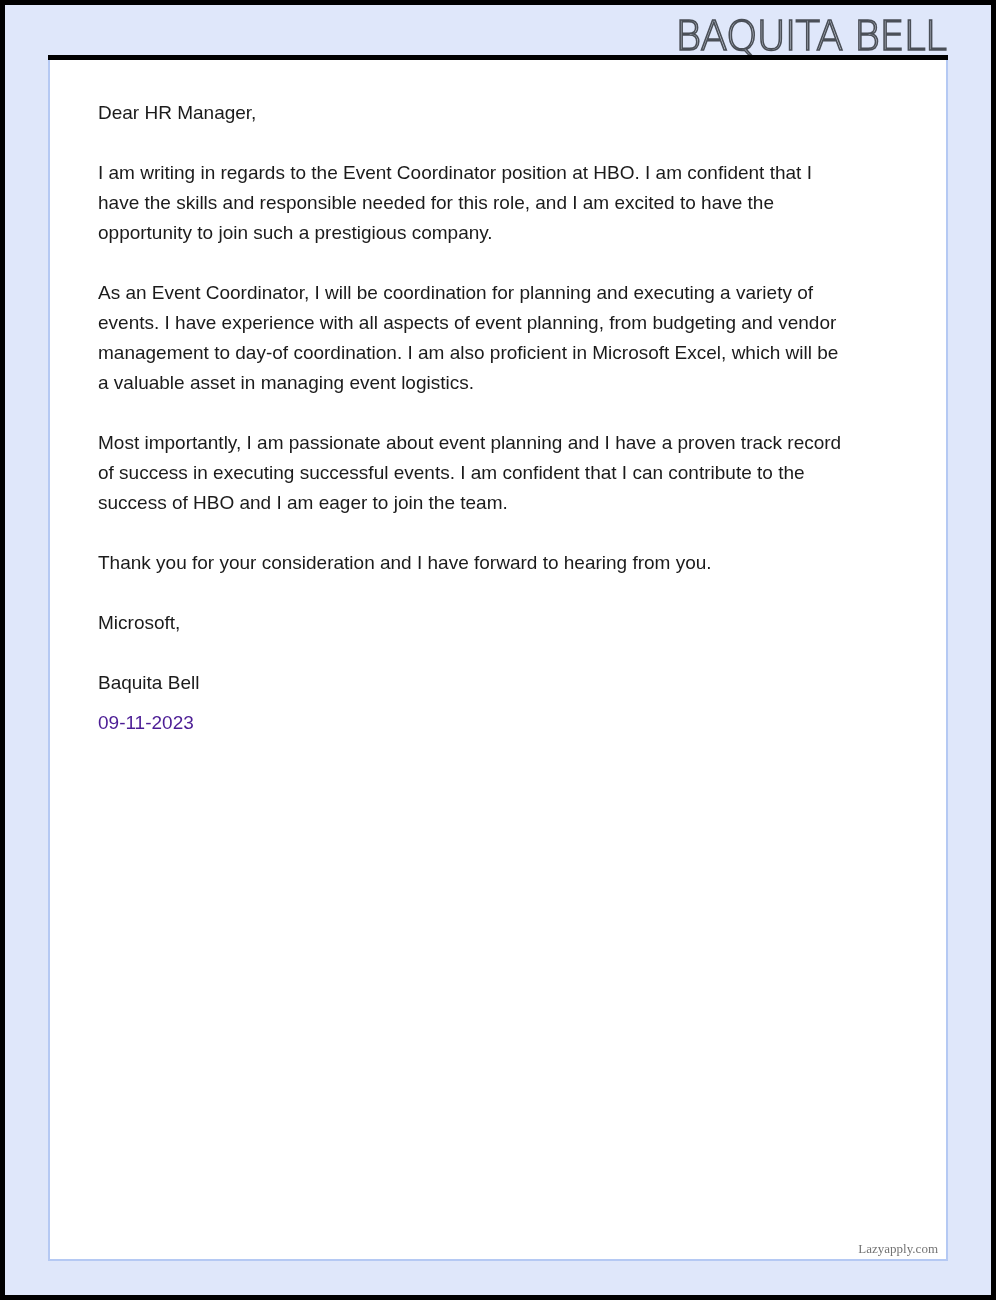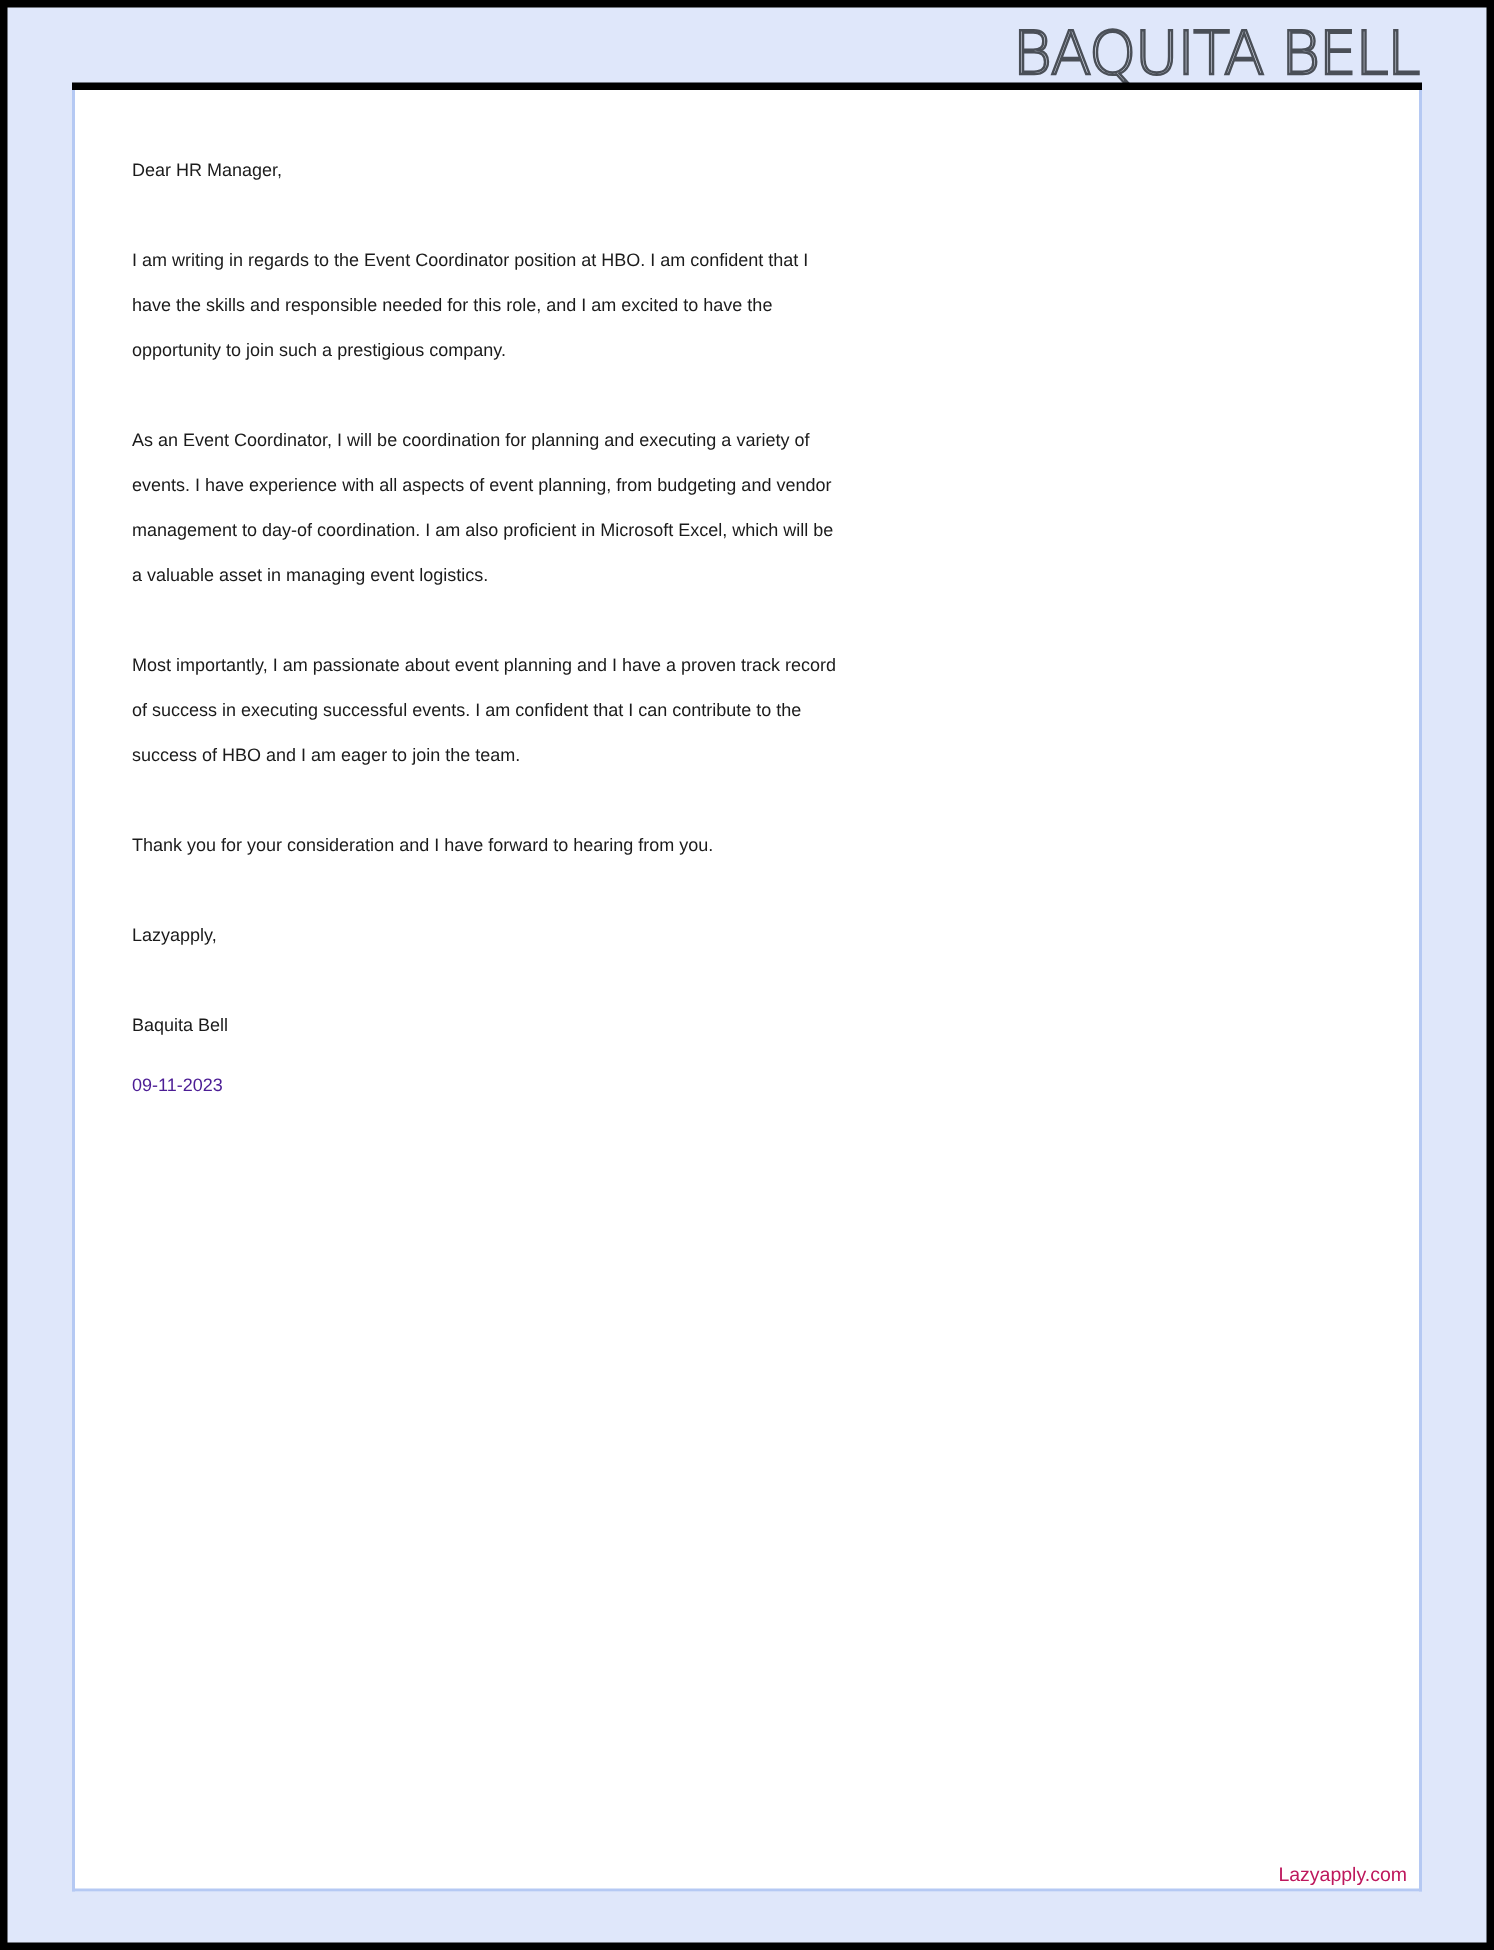--- a/index.html
+++ b/index.html
@@ -49,36 +49,37 @@
       top: 60px;
       width: 896px;
       height: 1199px;
       background: #ffffff;
       border-left: 2px solid #b5c9f3;
       border-right: 2px solid #b5c9f3;
       border-bottom: 2px solid #b5c9f3;
     }
     .line {
       position: absolute;
-      left: 38px;
-      font-size: 12px;
+      left: 48px;
+      font-size: 19px;
       line-height: 24px;
       color: #1b1b1b;
       white-space: nowrap;
     }
     .date {
       color: #4c1d95;
     }
     .footer-brand {
       position: absolute;
       right: 8px;
       bottom: 2px;
       font-size: 13px;
-      color: #be185d;
+      color: #737373;
       white-space: nowrap;
+      font-family: Liberation Serif, serif;
     }
   </style>
 </head>
 <body>
 
 <div class="page-bg"></div>
 
 <div class="title">BAQUITA BELL</div>
 
 <div class="header-rule"></div>
@@ -102,18 +103,18 @@
   <div>
     <div class="line" style="top:371px">Most importantly, I am passionate about event planning and I have a proven track record</div>
     <div class="line" style="top:401px">of success in executing successful events. I am confident that I can contribute to the</div>
     <div class="line" style="top:431px">success of HBO and I am eager to join the team.</div>
   </div>
 
   <div>
     <div class="line" style="top:491px">Thank you for your consideration and I have forward to hearing from you.</div>
   </div>
 
-  <div class="line" style="top:551px">Lazyapply,</div>
+  <div class="line" style="top:551px">Microsoft,</div>
   <div class="line" style="top:611px">Baquita Bell</div>
   <div class="line date" style="top:651px">09-11-2023</div>
 
   <div class="footer-brand">Lazyapply.com</div>
 </div>
 
 </body></html>

